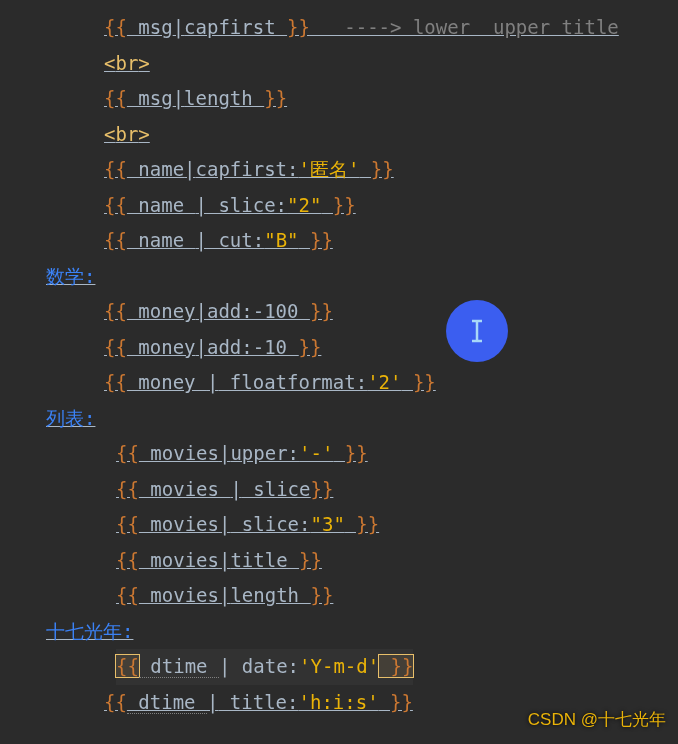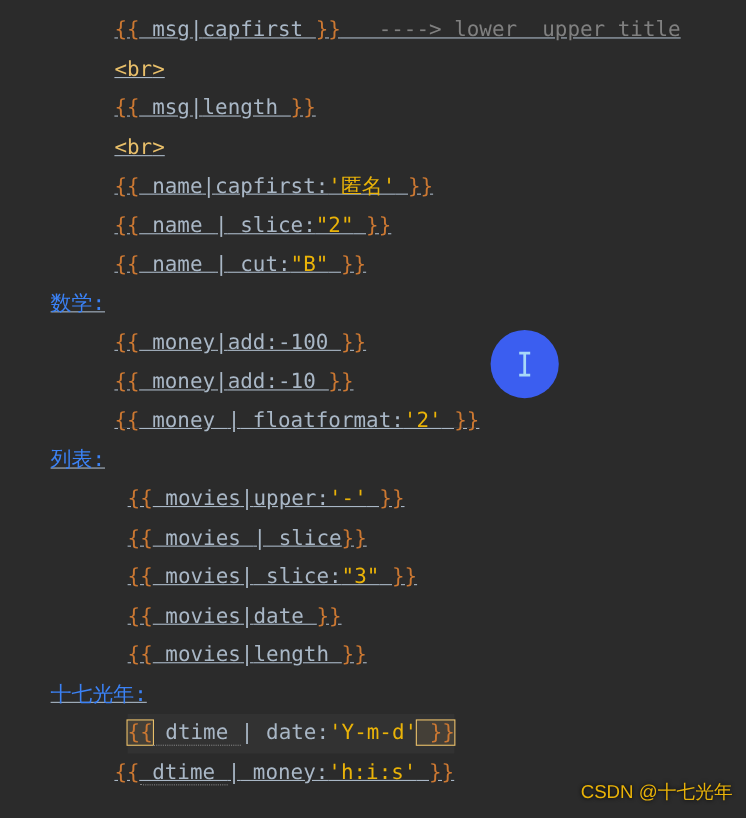--- a/index.html
+++ b/index.html
@@ -95,29 +95,29 @@
 <div class="line indent1"><span class="delim">{{</span><span class="var"> money </span><span class="var">|</span><span class="filter"> floatformat:</span><span class="string">'2'</span><span class="delim"> }}</span></div>
 
 <div class="line"><span class="text">列表:</span></div>
 
 <div class="line indent2"><span class="delim">{{</span><span class="var"> movies</span><span class="var">|</span><span class="filter">upper:</span><span class="string">'-'</span><span class="delim"> }}</span></div>
 
 <div class="line indent2"><span class="delim">{{</span><span class="var"> movies </span><span class="var">|</span><span class="filter"> slice</span><span class="delim">}}</span></div>
 
 <div class="line indent2"><span class="delim">{{</span><span class="var"> movies</span><span class="var">|</span><span class="filter"> slice:</span><span class="string">"3"</span><span class="delim"> }}</span></div>
 
-<div class="line indent2"><span class="delim">{{</span><span class="var"> movies</span><span class="var">|</span><span class="filter">date </span><span class="delim">}}</span></div>
+<div class="line indent2"><span class="delim">{{</span><span class="var"> movies</span><span class="var">|</span><span class="filter">title </span><span class="delim">}}</span></div>
 
 <div class="line indent2"><span class="delim">{{</span><span class="var"> movies</span><span class="var">|</span><span class="filter">length </span><span class="delim">}}</span></div>
 
 <div class="line"><span class="text">十七光年:</span></div>
 
 <div class="line indent2"><span class="highlight-line"><span class="delim bracket-match">{{</span><span class="var underline"> dtime </span><span class="var">|</span><span class="filter"> date:</span><span class="string">'Y-m-d'</span><span class="delim bracket-match"> }}</span></span></div>
 
-<div class="line indent1"><span class="delim">{{</span><span class="var underline"> dtime </span><span class="var">|</span><span class="filter"> money:</span><span class="string">'h:i:s'</span><span class="delim"> }}</span></div>
+<div class="line indent1"><span class="delim">{{</span><span class="var underline"> dtime </span><span class="var">|</span><span class="filter"> title:</span><span class="string">'h:i:s'</span><span class="delim"> }}</span></div>
 
 <div class="cursor-badge">
   <svg viewBox="0 0 24 24" fill="none" stroke="#a8d8f8" stroke-width="2">
     <path d="M12 3 L12 21 M8 6 L12 3 L16 6 M8 18 L12 21 L16 18" stroke="none"></path>
     <line x1="12" y1="4" x2="12" y2="20"></line>
     <line x1="8" y1="4" x2="16" y2="4"></line>
     <line x1="8" y1="20" x2="16" y2="20"></line>
   </svg>
 </div>
 

